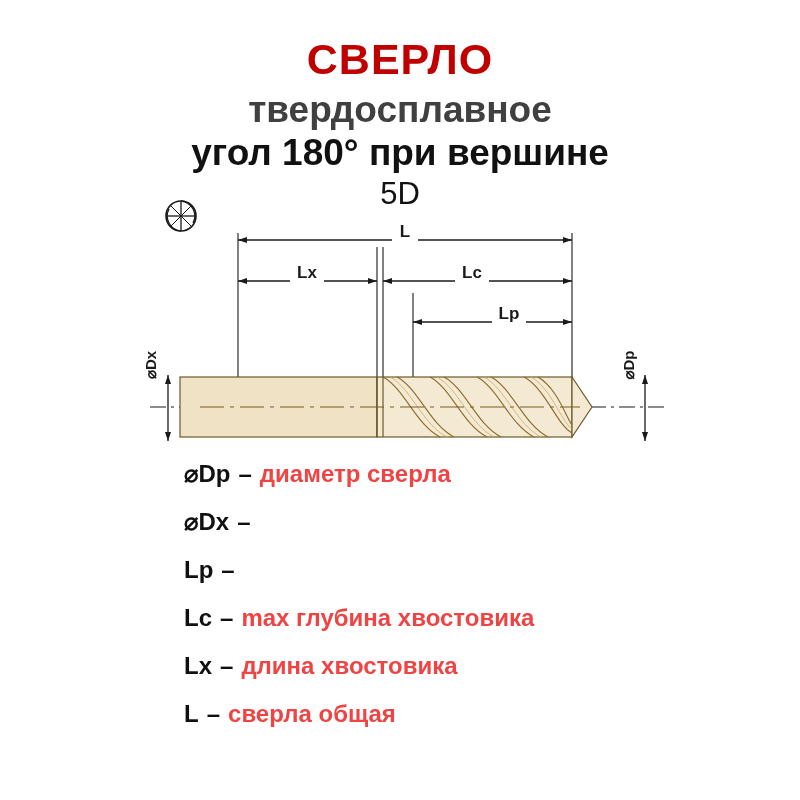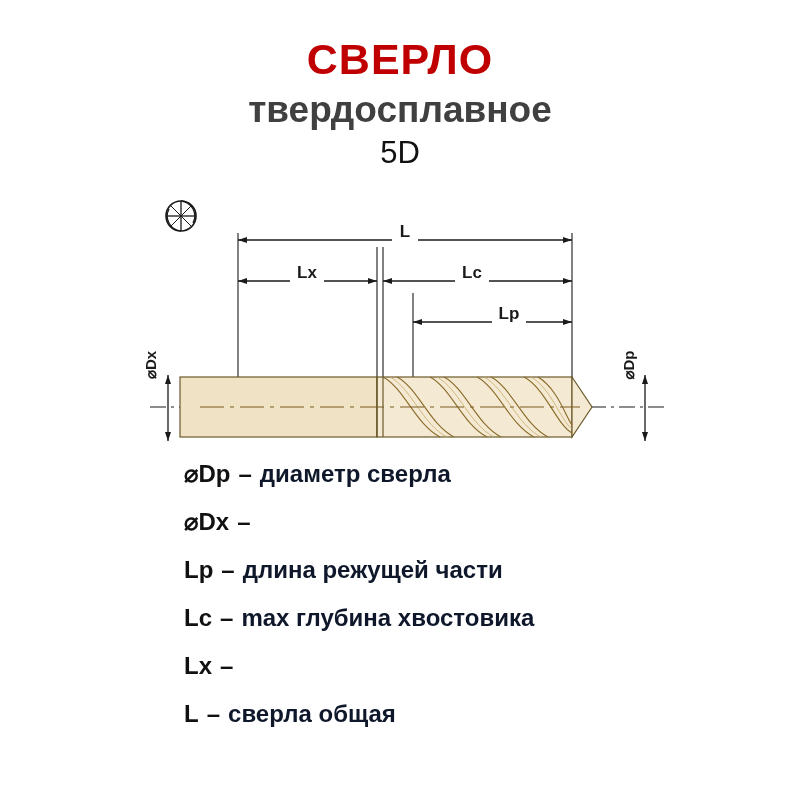--- a/index.html
+++ b/index.html
@@ -90,32 +90,33 @@
   }
   .legend-dash {
     font-size: 24px;
     font-weight: 700;
     color: #111111;
     margin: 0 8px;
   }
   .legend-text {
     font-size: 24px;
     font-weight: 700;
-    color: #0f172a;
+    color: #ef4444;
     white-space: nowrap;
   }
 </style>
 </head>
 <body>
 
 <div class="page">
 
   <div class="title-block">
     <div class="title-main">СВЕРЛО</div>
     <div class="title-sub1">твердосплавное</div>
+    <div class="title-sub2">угол 180° при вершине</div>
     <div class="title-sub3">5D</div>
   </div>
 
   <div class="drawing">
     <svg width="800" height="270" viewBox="0 0 800 270" xmlns="http://www.w3.org/2000/svg">
       <defs>
         <marker id="arrL" markerWidth="10" markerHeight="8" refX="9" refY="4" orient="auto" markerUnits="userSpaceOnUse">
           <path d="M9,4 L0,1 L0,7 z" fill="#1a1a1a"></path>
         </marker>
         <marker id="arrR" markerWidth="10" markerHeight="8" refX="1" refY="4" orient="auto" markerUnits="userSpaceOnUse">
@@ -221,30 +222,30 @@
       <span class="legend-dash">–</span>
       <span class="legend-text">диаметр сверла</span>
     </div>
     <div class="legend-row">
       <span class="legend-sym">⌀Dx</span>
       <span class="legend-dash">–</span>
     </div>
     <div class="legend-row">
       <span class="legend-sym">Lp</span>
       <span class="legend-dash">–</span>
-      <span class="legend-text">длина режущей части</span>
     </div>
     <div class="legend-row">
       <span class="legend-sym">Lc</span>
       <span class="legend-dash">–</span>
       <span class="legend-text">max глубина хвостовика</span>
     </div>
     <div class="legend-row">
       <span class="legend-sym">Lx</span>
       <span class="legend-dash">–</span>
+      <span class="legend-text">длина хвостовика</span>
     </div>
     <div class="legend-row">
       <span class="legend-sym">L</span>
       <span class="legend-dash">–</span>
       <span class="legend-text">сверла общая</span>
     </div>
   </div>
 
 </div>
 

